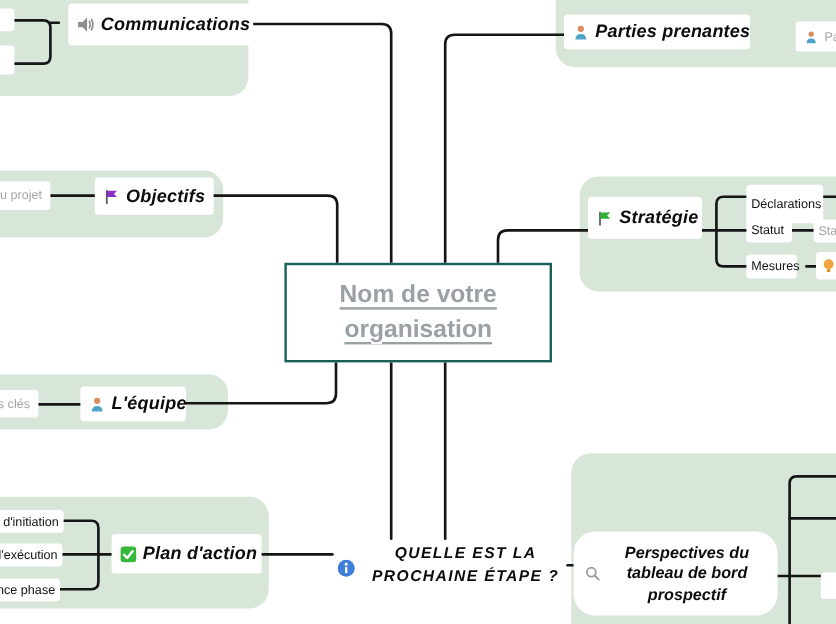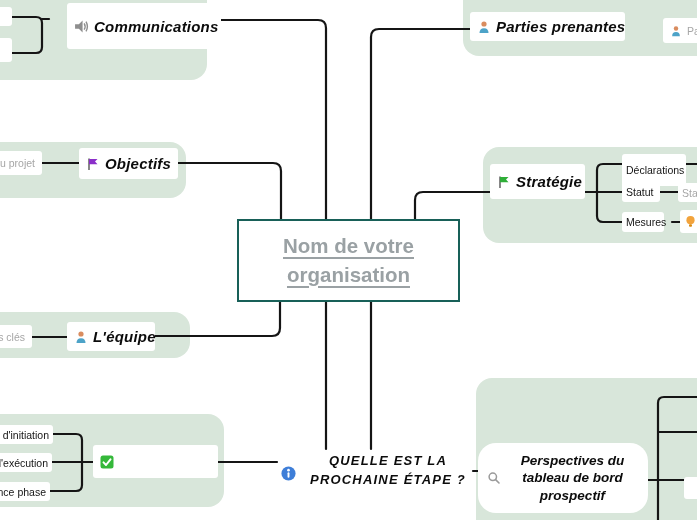--- a/index.html
+++ b/index.html
@@ -78,21 +78,21 @@
     <path d="M52 462 H93"></path>
     <path d="M218 462 H277"></path>
     <path d="M473 471 H478"></path>
     <path d="M648 480 H684"></path>
     <path d="M697 397 H664 Q658 397 658 403 V530"></path>
     <path d="M658 432 H697"></path>
   </svg>
 
   <div class="node" style="left:-30px;top:7px;width:42px;height:19px"></div>
   <div class="node" style="left:-30px;top:38px;width:42px;height:24px"></div>
-  <div class="node" style="left:67px;top:3px;width:154px;height:46px">
+  <div class="node" style="left:57px;top:3px;width:154px;height:35px">
     <span class="icon">
       <svg width="15" height="15" viewBox="0 0 14 14">
           <path d="M1 5 L4.5 5 L8 1.5 V12.5 L4.5 9 H1 Z" fill="#8e8e8e"></path>
           <path d="M9.5 4 Q11.3 7 9.5 10" stroke="#8e8e8e" stroke-width="1.3" fill="none"></path>
           <path d="M11.2 2.5 Q13.8 7 11.2 11.5" stroke="#8e8e8e" stroke-width="1.3" fill="none"></path>
         </svg>
     </span>
     <span class="topic">Communications</span>
   </div>
 
@@ -180,20 +180,21 @@
   <div class="node cutL" style="left:-70px;top:482px;width:120px;height:19px;padding:0 4px">
     <span class="childtxt">enance phase</span>
   </div>
   <div class="node" style="left:93px;top:445px;width:125px;height:33px">
     <span class="icon">
       <svg width="14" height="14" viewBox="0 0 14 14">
           <rect x="0.5" y="0.5" width="13" height="13" rx="2.5" fill="#35b83a"></rect>
           <path d="M3.5 7.4 L6 10 L10.5 4.3" stroke="#ffffff" stroke-width="2" fill="none" stroke-linecap="round" stroke-linejoin="round"></path>
         </svg>
     </span>
+    <span class="topic">Plan d'action</span>
   </div>
 
   <div id="root-node" style="left:237px;top:219px;width:223px;height:83px">
     <span class="rootline">Nom de votre</span>
     <span class="rootline">organisation</span>
   </div>
 
   <span class="icon" style="position:absolute;left:281px;top:466px;z-index:2">
     <svg width="15" height="15" viewBox="0 0 14 14">
         <circle cx="7" cy="7" r="6.6" fill="#3e7ed8"></circle>

